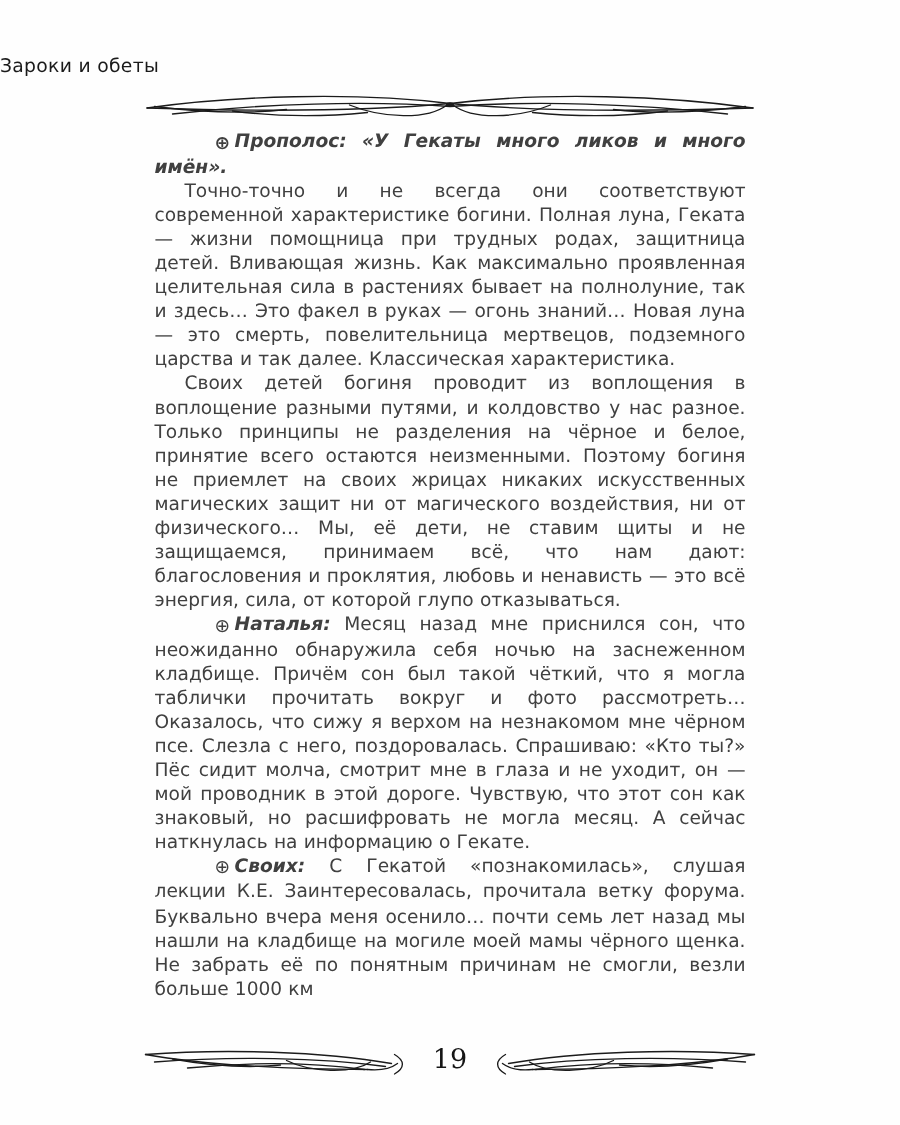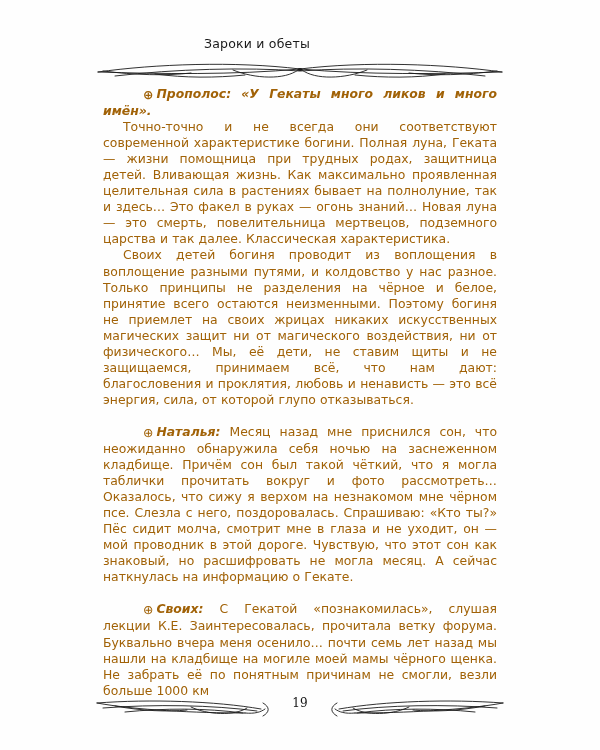--- a/index.html
+++ b/index.html
@@ -23,21 +23,21 @@
     height: 750px;
     background: #fefefe;
   }
 
   
   .running-head {
     position: absolute;
     left: 0;
     top: 36px;
     width: 514px;
-    text-align: center;
+    text-align: left;
     font-family: "DejaVu Sans", sans-serif;
     font-size: 12.5px;
     color: #1a1a1a;
     letter-spacing: 0.2px;
   }
 
   .ornament {
     position: absolute;
     left: 95px;
     width: 410px;
@@ -62,47 +62,47 @@
   .footer-orn-left  { left: 0; }
   .footer-orn-right { right: 0; }
 
   .page-number {
     position: absolute;
     left: 0;
     top: 2px;
     width: 410px;
     text-align: center;
     font-family: "DejaVu Serif", serif;
-    font-size: 12px;
+    font-size: 18px;
     color: #151515;
   }
 
   
   .body-col {
     position: absolute;
     left: 103px;
     top: 86px;
     width: 394px;
     color: #111111;
   }
 
   .para {
     margin: 0;
     font-family: "DejaVu Sans", sans-serif;
     font-size: 12.4px;
     line-height: 16.05px;
     text-align: justify;
     text-indent: 20px;
-    color: #a16207;
+    color: #404040;
     -webkit-hyphens: none;
     hyphens: none;
     word-spacing: 0.2px;
   }
 
-  .gap-para { margin-top: 16px; }
+  .gap-para { }
 
   .speaker {
     font-style: italic;
     font-weight: bold;
   }
 
   .quote-line {
     font-style: italic;
     font-weight: bold;
   }

